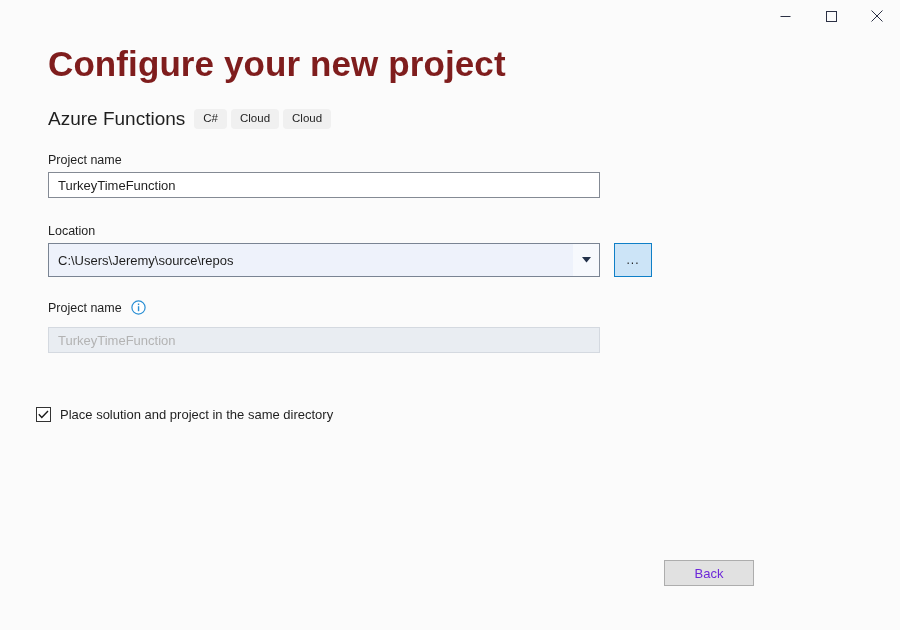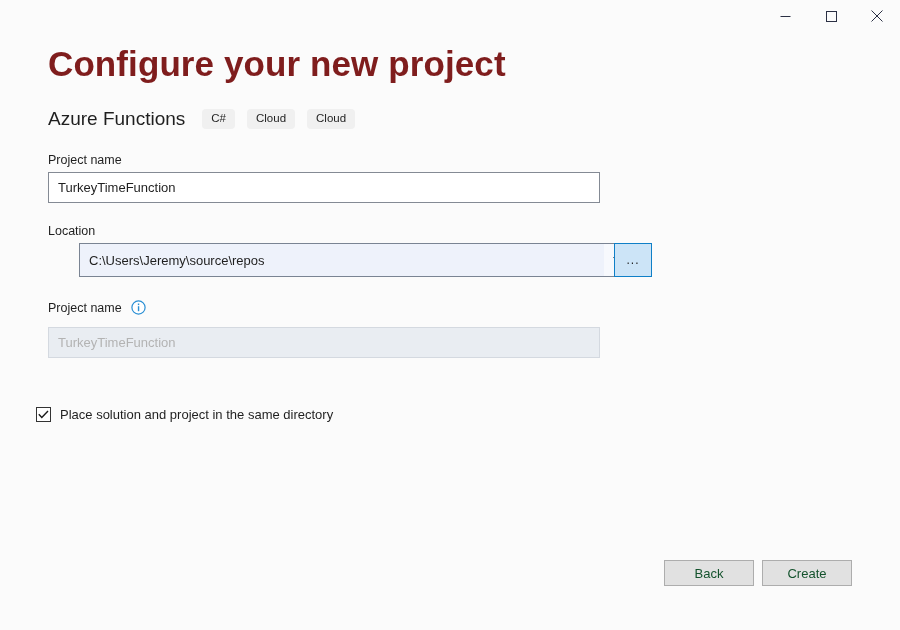--- a/index.html
+++ b/index.html
@@ -52,21 +52,21 @@
     color: #7f1d1d;
     white-space: nowrap;
   }
 
   .subtitle-row {
     position: absolute;
     left: 48px;
     top: 76px;
     display: flex;
     align-items: center;
-    gap: 12px;
+    gap: 4px;
   }
   .subtitle {
     font-size: 19px;
     font-weight: 400;
     color: #1f1f1f;
     white-space: nowrap;
     margin-right: 5px;
   }
   .tag {
     background: #f0f0f0;
@@ -84,21 +84,21 @@
     font-size: 12.5px;
     color: #1f1f1f;
     white-space: nowrap;
     text-align: right;
   }
 
   .textbox {
     position: absolute;
     left: 48px;
     width: 552px;
-    height: 31px;
+    height: 26px;
     box-sizing: border-box;
     background: #ffffff;
     border: 1px solid #848a94;
     font-size: 13px;
     color: #1f1f1f;
     display: flex;
     align-items: center;
     padding: 0 9px;
     font-family: "Liberation Sans", sans-serif;
   }
@@ -191,21 +191,21 @@
 
   
   .footer-btn {
     position: absolute;
     height: 26px;
     width: 90px;
     box-sizing: border-box;
     background: #e1e1e1;
     border: 1px solid #adadad;
     font-size: 13px;
-    color: #14532d;
+    color: #6d28d9;
     display: flex;
     align-items: center;
     justify-content: center;
     font-family: "Liberation Sans", sans-serif;
     cursor: default;
   }
 </style>
 </head>
 <body>
 
@@ -244,21 +244,21 @@
     <span class="tag">Cloud</span>
     <span class="tag">Cloud</span>
   </div>
 
   <div class="field-label" style="top:121px;">Project name</div>
   <div class="textbox" style="top:140px;">
     <span>TurkeyTimeFunction</span>
   </div>
 
   <div class="field-label" style="top:192px;">Location</div>
-  <div class="combobox" style="top:211px;margin-left:31px;">
+  <div class="combobox" style="top:211px;">
     <span class="combo-text">C:\Users\Jeremy\source\repos</span>
     <span class="combo-arrow">
       <svg width="9" height="6" viewBox="0 0 9 6">
         <polygon points="0,0 9,0 4.5,5.5" fill="#23314a"></polygon>
       </svg>
     </span>
   </div>
   <div class="browse-btn" style="top:211px;">
     <span>...</span>
   </div>
@@ -282,17 +282,14 @@
           <polyline points="0.8,4.3 3.8,7.4 10,0.9" fill="none" stroke="#1a1a1a" stroke-width="1.4"></polyline>
         </svg>
       </span>
     </span>
     <span class="checkbox-label">Place solution and project in the same directory</span>
   </div>
 
   <div class="footer-btn" style="left:664px; top:528px;">
     <span>Back</span>
   </div>
-  <div class="footer-btn" style="left:762px; top:528px;">
-    <span>Create</span>
-  </div>
 
 </div>
 
 </body></html>

